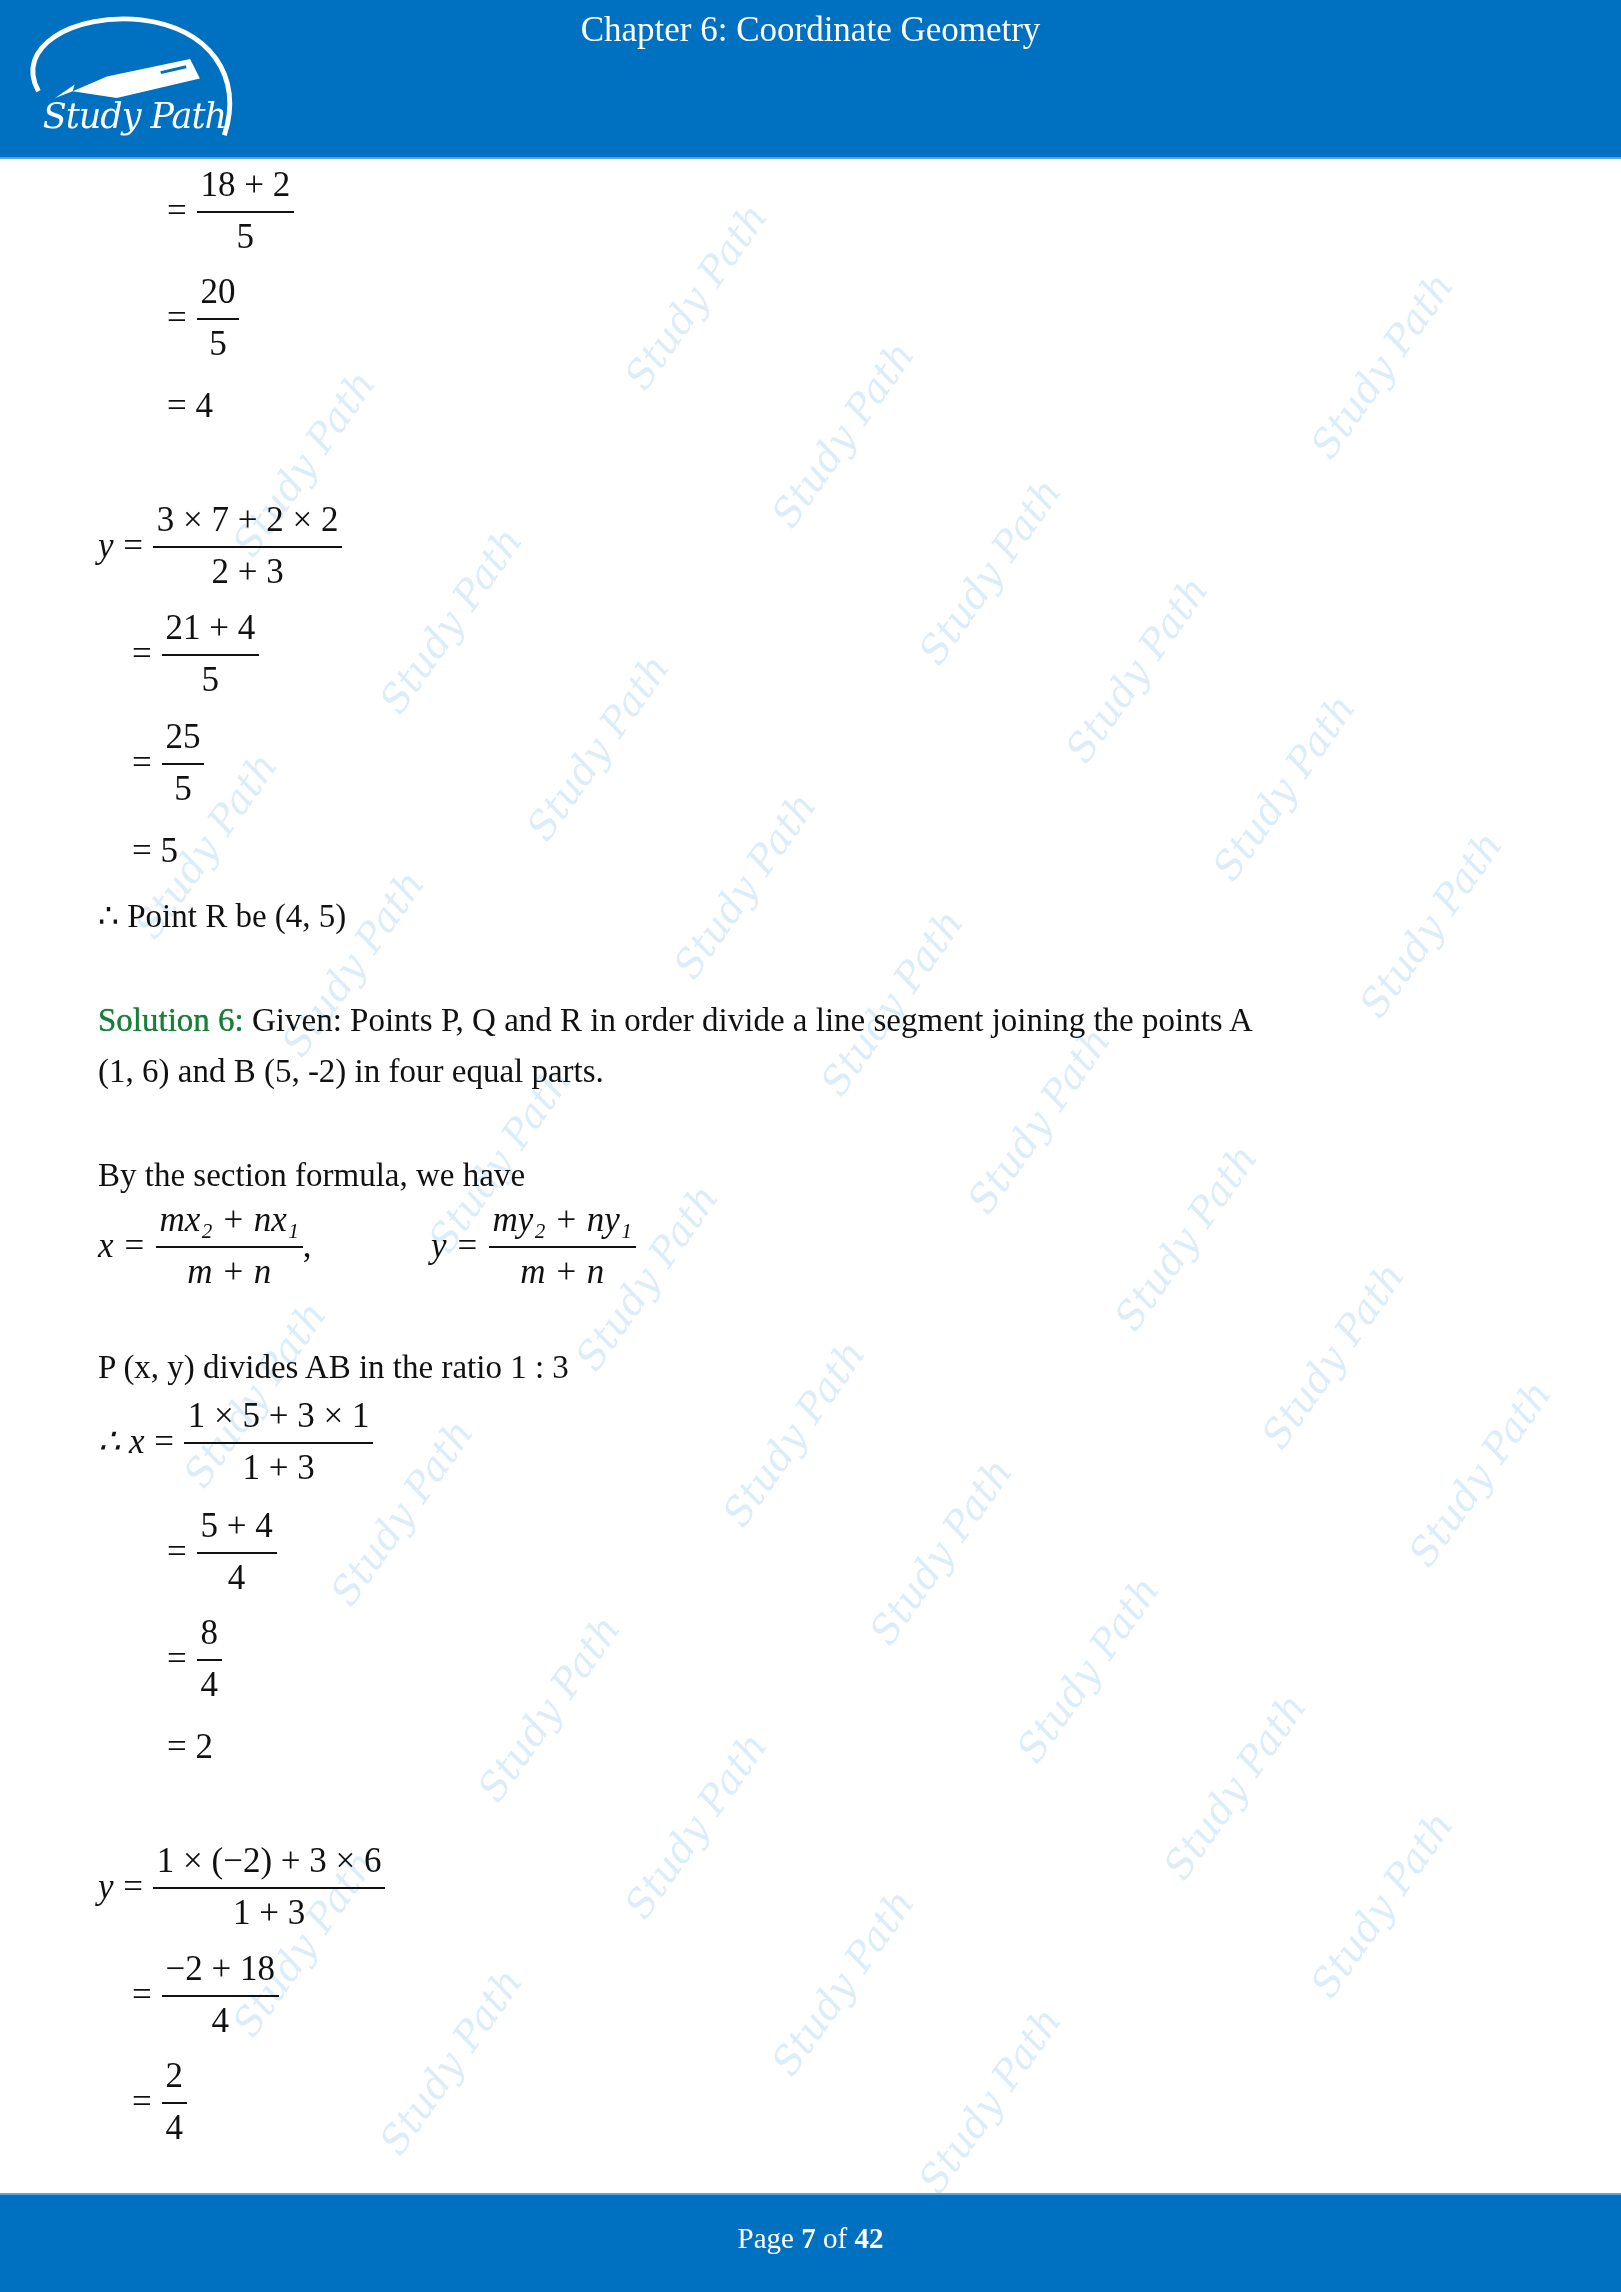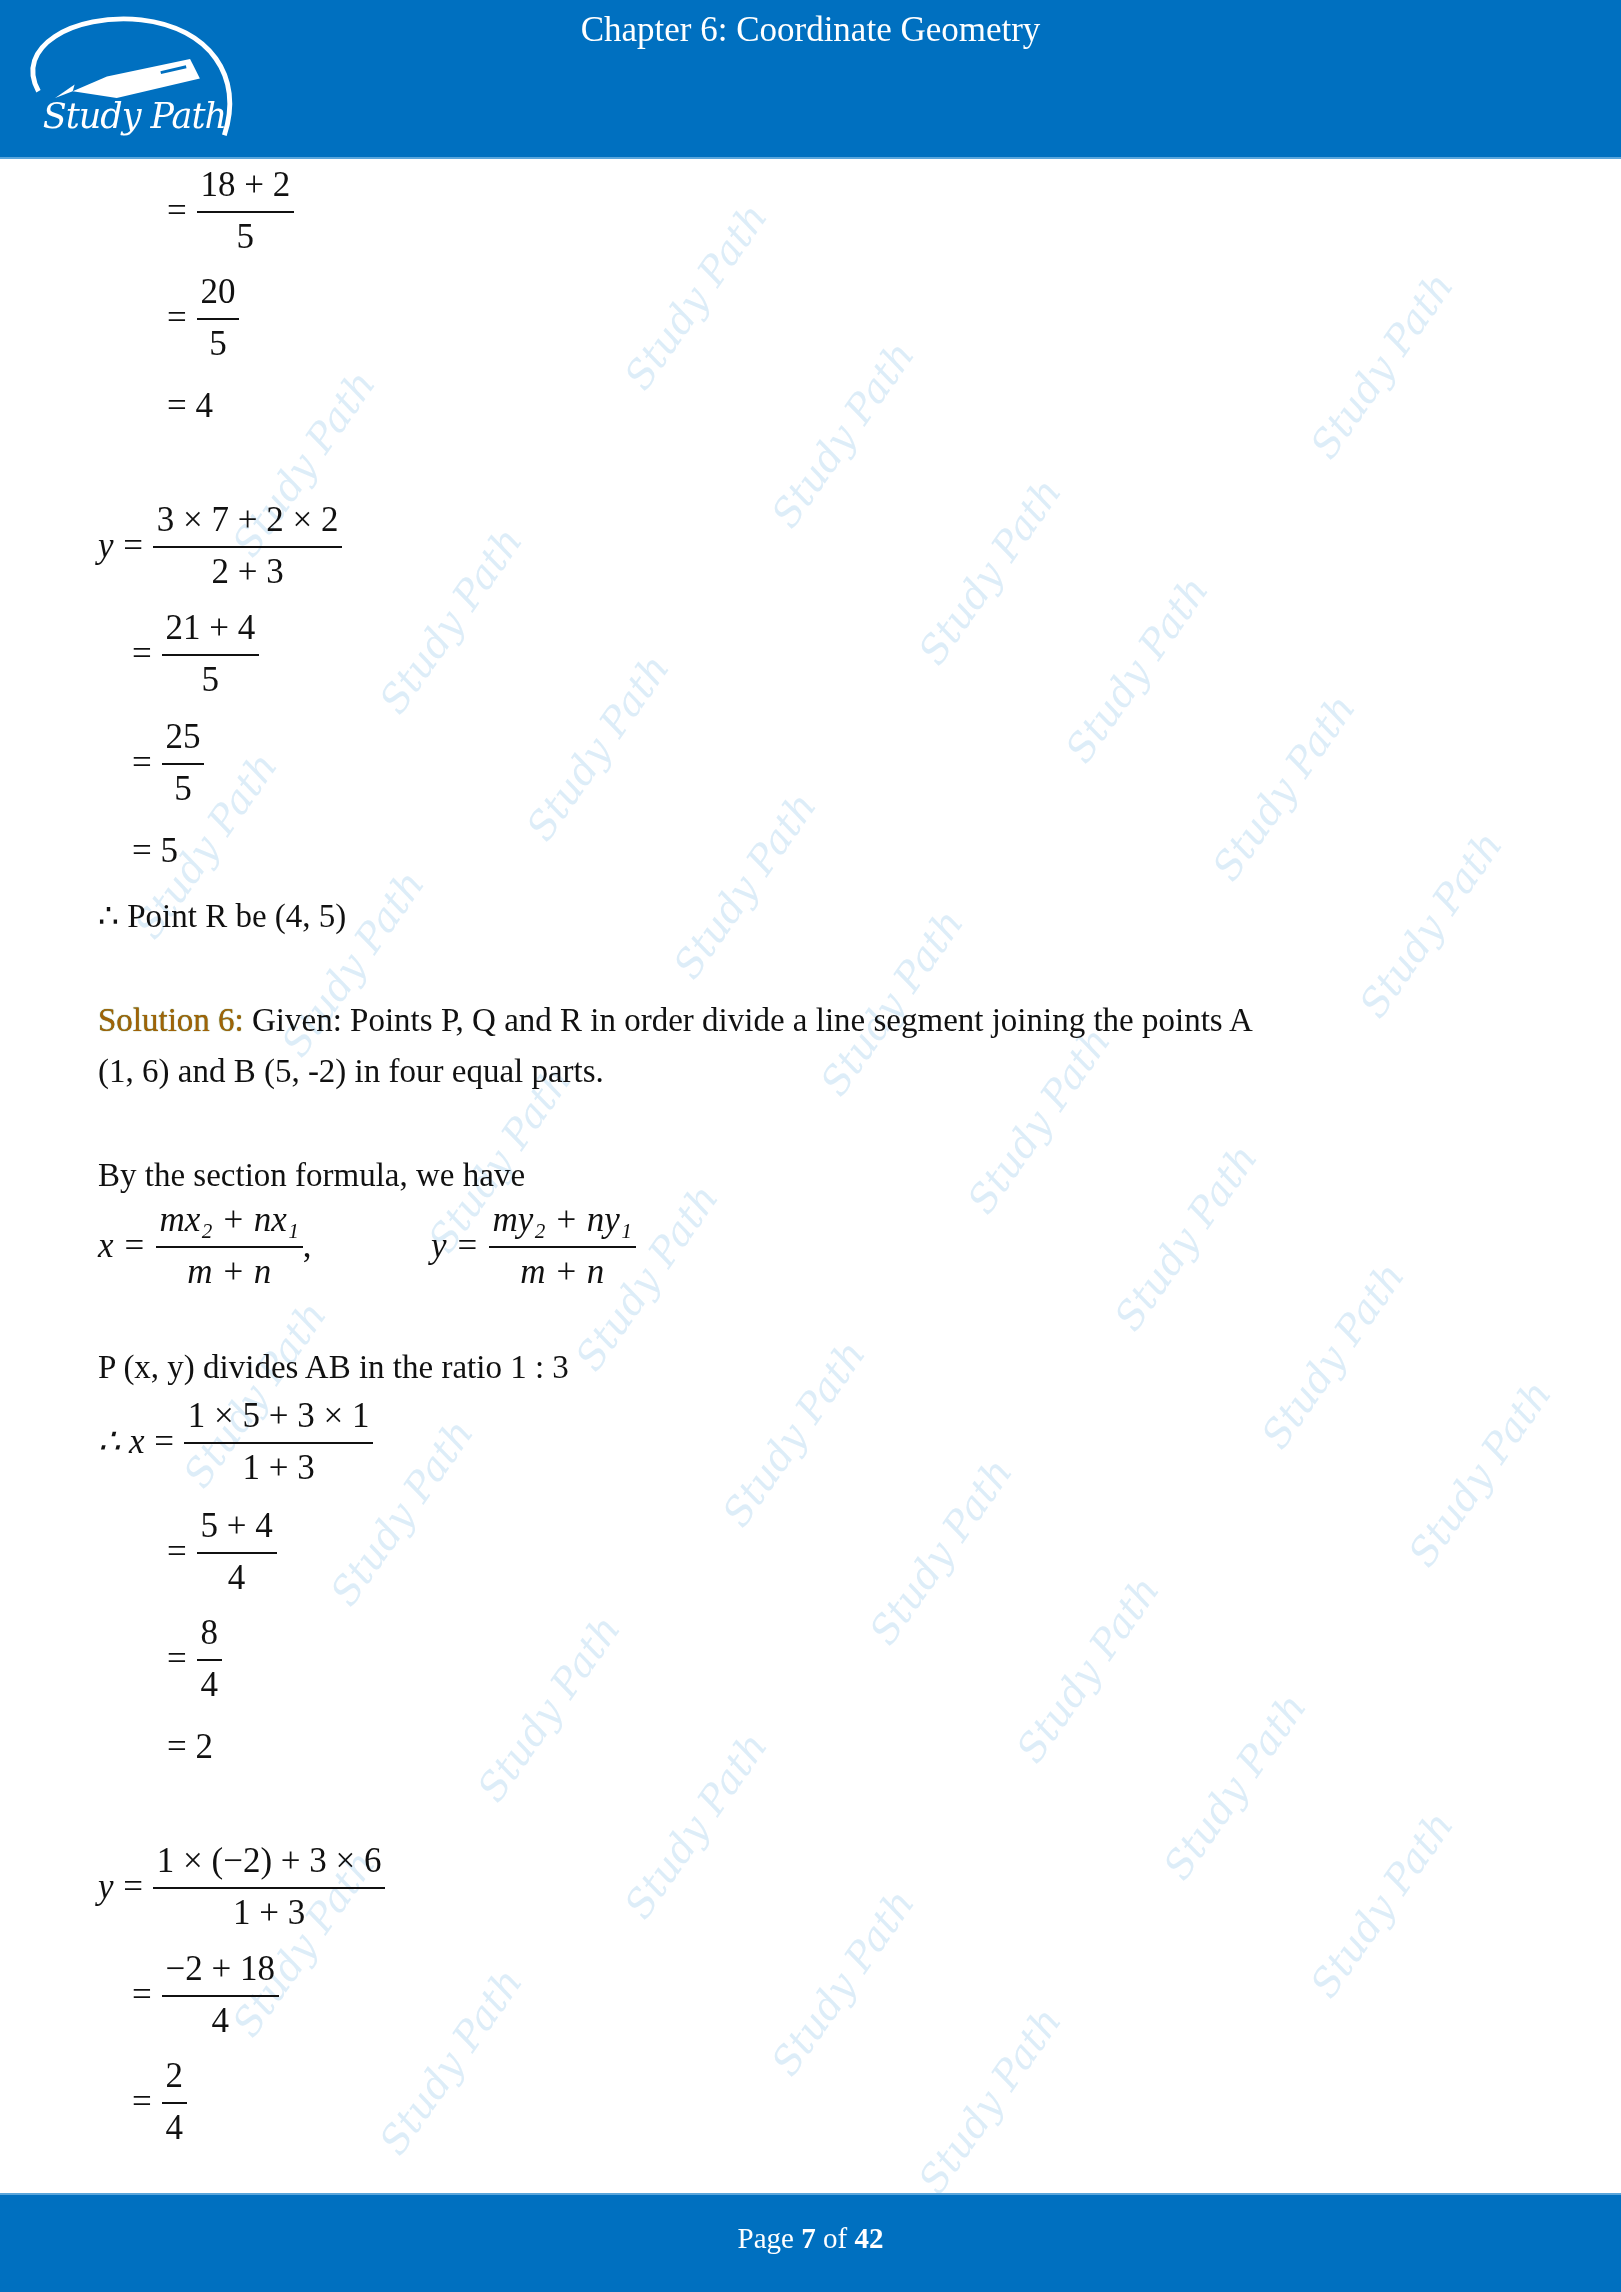--- a/index.html
+++ b/index.html
@@ -21,21 +21,21 @@
         font-size: 39px; transform: rotate(-55deg); white-space: nowrap; opacity: 0.7; }
   .content { position: absolute; left: 0; top: 0; width: 1621px; font-size: 33px; }
   .line { position: absolute; white-space: nowrap; line-height: 1; font-family: Liberation Serif, serif; }
   .math { font-family: "Liberation Serif", serif; font-size: 35px; }
   .it { font-style: italic; }
   .eq { display: flex; align-items: center; position: absolute; }
   .eq .lhs { margin-right: 9.8px; }
   .frac { display: inline-flex; flex-direction: column; margin-left: 9.8px; }
   .frac .num { padding: 0 3.9px 5.9px 3.9px; border-bottom: 2.9px solid #111; text-align: center; }
   .frac .den { padding-top: 3.9px; text-align: center; }
-  .sol-label { color: #a16207; font-weight: normal; text-shadow: 0 0 1px #2a6a1a; margin-top: 44px; }
+  .sol-label { color: #15803d; font-weight: normal; text-shadow: 0 0 1px #2a6a1a; margin-top: 44px; }
 </style>
 </head>
 <body>
 
 <div class="header">
   <div class="logo">
     <svg width="225" height="142" viewBox="0 0 230 145">
       <path d="M25 85 C 0 40, 60 5, 130 12 C 200 20, 235 70, 215 130" stroke="#fff" stroke-width="5" fill="none"></path>
       <path d="M60 85 L 95 70 L 180 52 L 190 72 L 105 92 Z" fill="#fff"></path>
       <path d="M60 85 L 42 92 L 62 78 Z" fill="#fff"></path>

